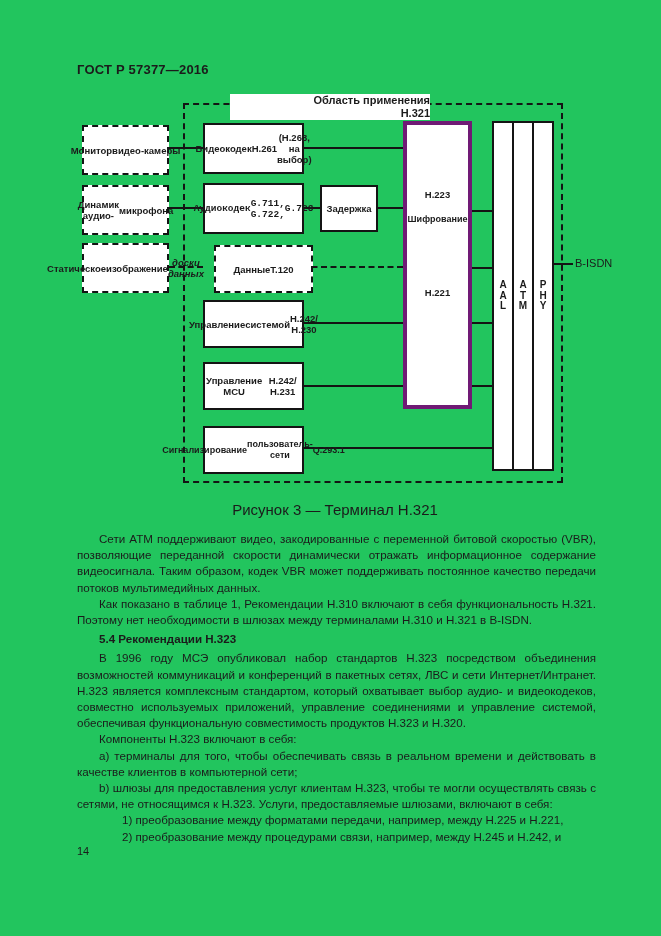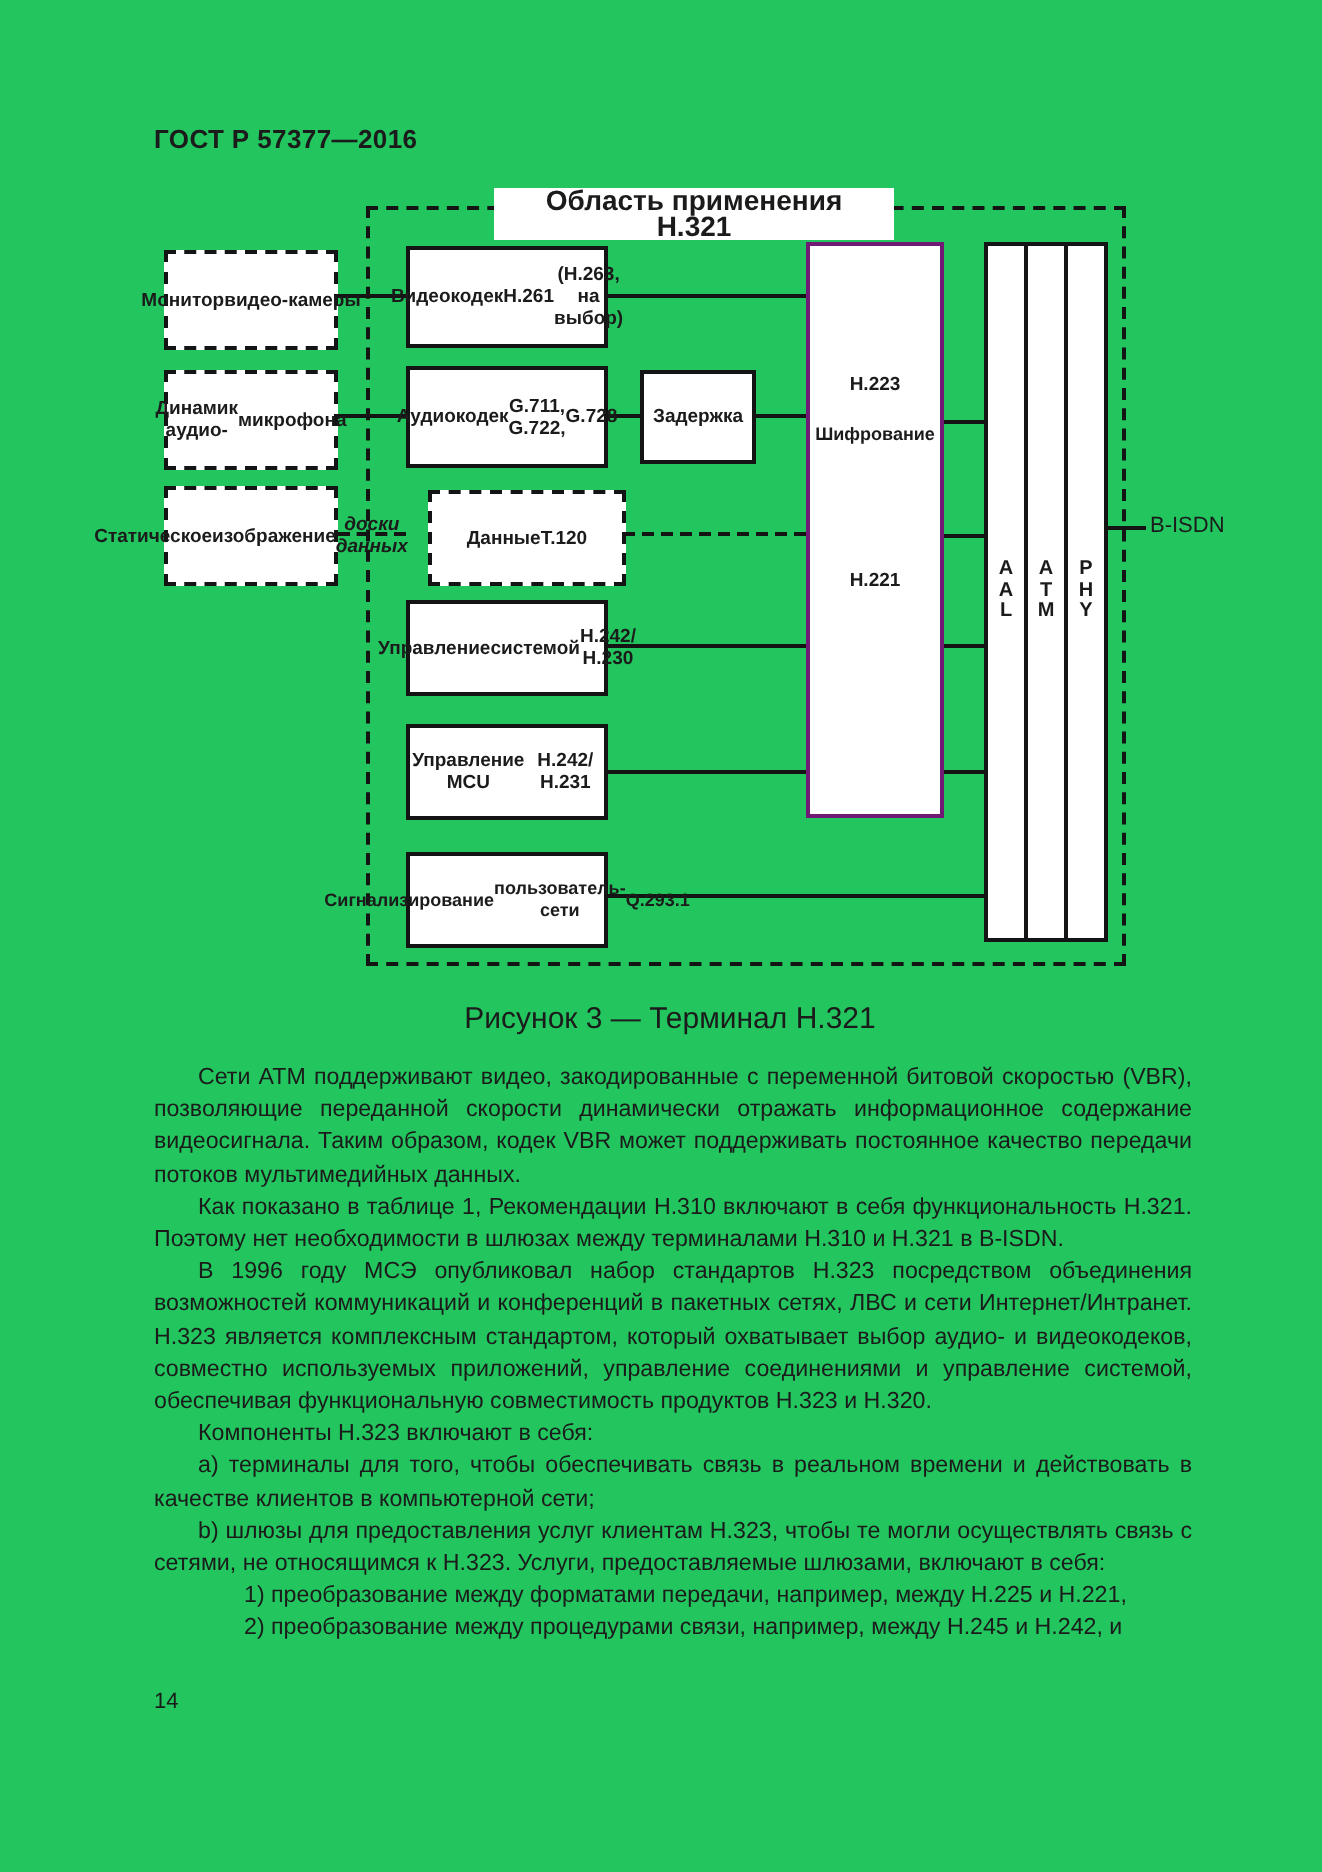--- a/index.html
+++ b/index.html
@@ -3,28 +3,28 @@
 <meta charset="utf-8">
 <style>
   html,body{margin:0;padding:0;background:#e8e8e8;}
   .page{position:relative;width:661px;height:936px;background:#22c55e;overflow:hidden;
         font-family:"Liberation Sans",sans-serif;color:#1b1b1b;margin:0 auto;}
   .doc-header{position:absolute;left:77px;top:62px;font-size:13px;font-weight:bold;letter-spacing:.2px;}
 
   
   .outer-dashed{position:absolute;left:183px;top:103px;width:380px;height:380px;
         border:2px dashed #141414;box-sizing:border-box;}
-  .scope-label{position:absolute;left:247px;top:94px;width:200px;text-align:center;background:#fff;
-        font-size:14px;font-weight:bold;line-height:13px;}
+  .scope-label{position:absolute;left:230px;top:94px;width:200px;text-align:right;background:#fff;
+        font-size:11px;font-weight:bold;line-height:13px;}
   .box{position:absolute;box-sizing:border-box;border:2px solid #141414;background:#fff;
         display:flex;flex-direction:row;align-items:center;justify-content:center;
         text-align:center;font-weight:bold;font-size:9.5px;line-height:11px;z-index:3;}
   .box.dashed{border-style:dashed;}
   .box .it{font-style:italic;}
-  .mux-box{position:absolute;left:403px;top:121px;width:69px;height:288px;border:2px solid #701a75;
+  .mux-box{position:absolute;left:403px;top:121px;width:69px;height:288px;border:4px solid #701a75;
         box-sizing:border-box;background:#fff;z-index:3;}
   .mux-box span{position:absolute;width:100%;text-align:center;font-weight:bold;font-size:9.5px;}
   .stack-group{position:absolute;left:492px;top:121px;width:62px;height:350px;border:2px solid #141414;
         box-sizing:border-box;display:flex;background:#fff;z-index:3;}
   .stack{flex:1;display:flex;flex-direction:column;align-items:center;justify-content:center;
         font-weight:bold;font-size:10px;line-height:10.5px;}
   .stack + .stack{border-left:2px solid #141414;}
   .hline{position:absolute;height:0;border-top:2px solid #141414;z-index:2;}
   .hline.dash{border-top-style:dashed;}
   .bisdn{position:absolute;left:575px;top:257px;font-size:11px;font-weight:normal;}
@@ -66,21 +66,21 @@
       <div>Статическое</div>
       <div>изображение</div>
       <div class="it">доски данных</div>
     </div>
 
     <div class="box" style="left:203px;top:123px;width:101px;height:51px;">
       <div>Видеокодек</div>
       <div>Н.261</div>
       <div>(Н.263, на выбор)</div>
     </div>
-    <div class="box" style="left:203px;top:183px;width:101px;height:51px;">
+    <div class="box" style="left:203px;top:183px;width:101px;height:51px;font-family:Liberation Mono, monospace;">
       <div>Аудиокодек</div>
       <div>G.711, G.722,</div>
       <div>G.728</div>
     </div>
     <div class="box" style="left:320px;top:185px;width:58px;height:47px;">
       <div>Задержка</div>
     </div>
     <div class="box dashed" style="left:214px;top:245px;width:99px;height:48px;">
       <div>Данные</div>
       <div>Т.120</div>
@@ -141,20 +141,21 @@
     <div class="hline" style="left:553px;top:263px;width:20px;z-index:4;"></div>
 
     <div class="bisdn">B-ISDN</div>
 
     <div class="fig-caption">Рисунок 3 — Терминал Н.321</div>
   </div>
 
   <div class="bodytext">
     <p>Сети ATM поддерживают видео, закодированные с переменной битовой скоростью (VBR), позволяющие переданной скорости динамически отражать информационное содержание видеосигнала. Таким образом, кодек VBR может поддерживать постоянное качество передачи потоков мультимедийных данных.</p>
     <p>Как показано в таблице 1, Рекомендации Н.310 включают в себя функциональность Н.321. Поэтому нет необходимости в шлюзах между терминалами Н.310 и Н.321 в B-ISDN.</p>
+    <p class="h54">5.4  Рекомендации Н.323</p>
     <p>В 1996 году МСЭ опубликовал набор стандартов Н.323 посредством объединения возможностей коммуникаций и конференций в пакетных сетях, ЛВС и сети Интернет/Интранет. Н.323 является комплексным стандартом, который охватывает выбор аудио- и видеокодеков, совместно используемых приложений, управление соединениями и управление системой, обеспечивая функциональную совместимость продуктов Н.323 и Н.320.</p>
     <p>Компоненты Н.323 включают в себя:</p>
     <p>а)  терминалы для того, чтобы обеспечивать связь в реальном времени и действовать в качестве клиентов в компьютерной сети;</p>
     <p>b)  шлюзы для предоставления услуг клиентам Н.323, чтобы те могли осуществлять связь с сетями, не относящимся к Н.323. Услуги, предоставляемые шлюзами, включают в себя:</p>
     <p class="numitem">1)  преобразование между форматами передачи, например, между Н.225 и Н.221,</p>
     <p class="numitem">2)  преобразование между процедурами связи, например, между Н.245 и Н.242, и</p>
   </div>
 
   <div class="page-number">14</div>
 

